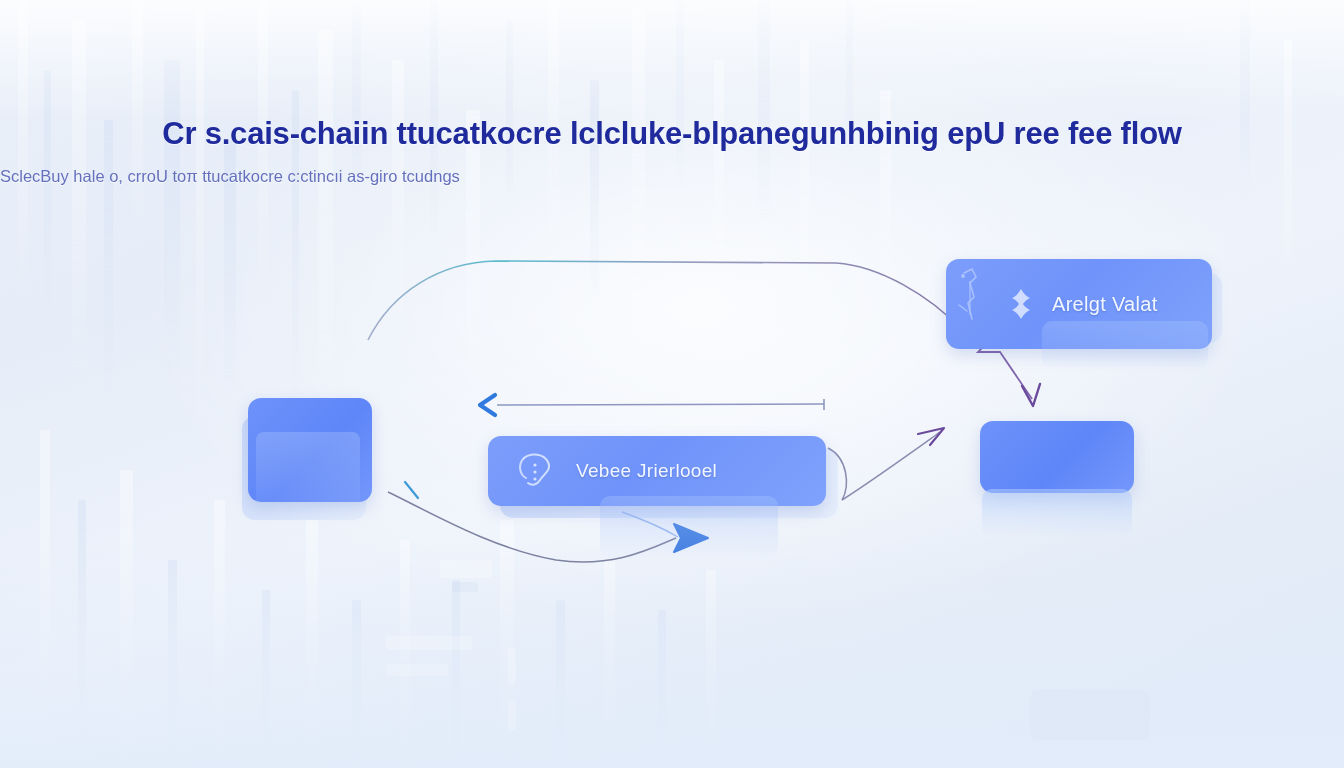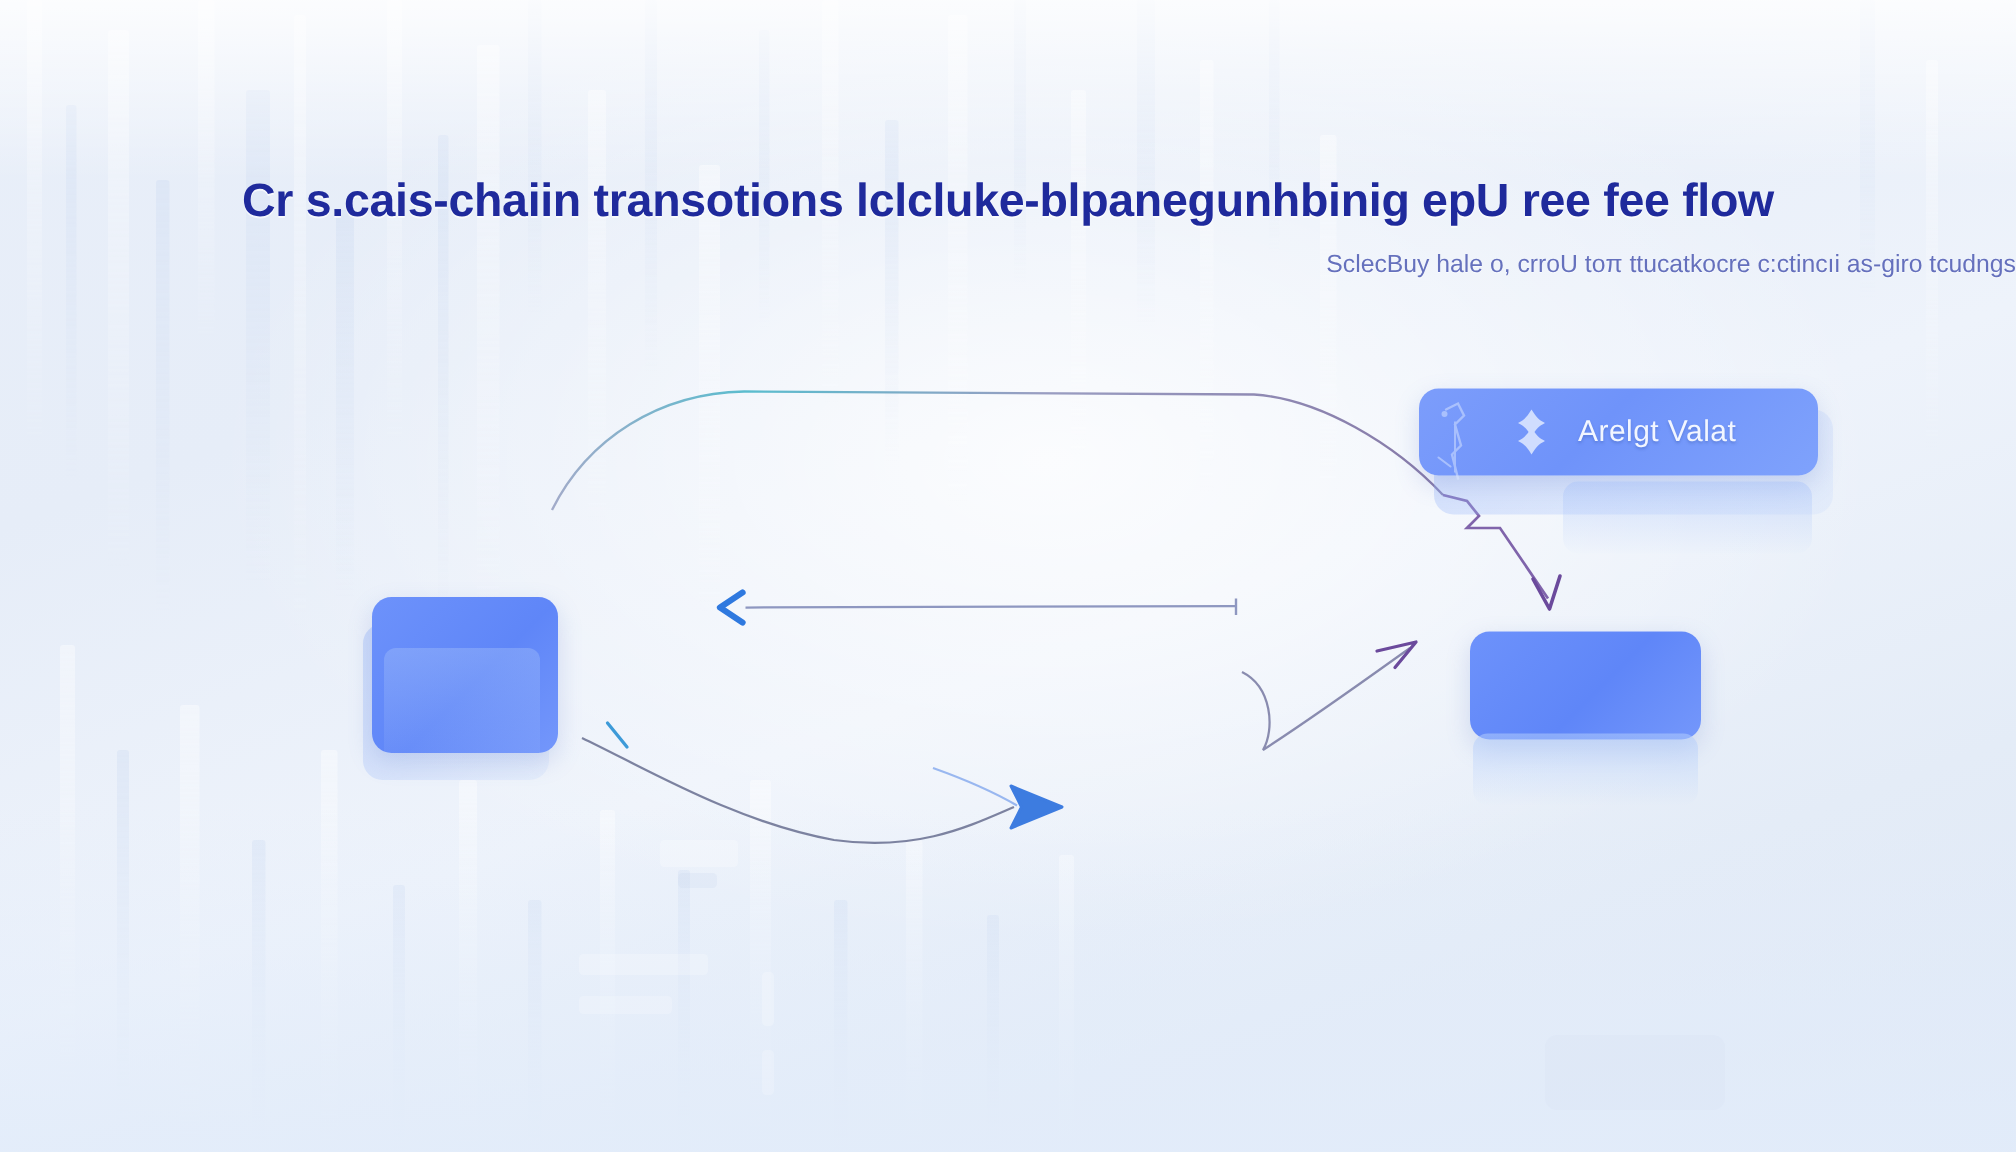--- a/index.html
+++ b/index.html
@@ -28,21 +28,21 @@
 
   
   .title{
     position:absolute;left:0;right:0;top:116px;text-align:center;
     font-size:31px;font-weight:700;letter-spacing:-.2px;
     color:#1f2a9c;
     text-shadow:0 1px 0 rgba(255,255,255,.65);
     white-space:nowrap;
   }
   .subtitle{
-    position:absolute;left:0;right:0;top:167px;text-align:right;
+    position:absolute;left:0;right:0;top:167px;text-align:left;
     font-size:16.5px;font-weight:400;color:#5a66b8;
     text-shadow:0 1px 0 rgba(255,255,255,.7);
     white-space:nowrap;opacity:.92;
   }
 
   
   .node{position:absolute;border-radius:13px;}
   .node .slab{
     position:absolute;inset:0;border-radius:13px;
     background:linear-gradient(135deg,#7c9dfb 0%,#6f93fa 45%,#7fa2fc 100%);
@@ -122,21 +122,21 @@
   <div class="glowbot"></div>
 
   <div class="ghost" style="left:440px;top:560px;width:52px;height:18px;opacity:.5"></div>
   <div class="ghost dk" style="left:452px;top:582px;width:26px;height:10px;opacity:.5"></div>
   <div class="ghost" style="left:386px;top:636px;width:86px;height:14px;opacity:.45"></div>
   <div class="ghost" style="left:386px;top:664px;width:62px;height:12px;opacity:.4"></div>
   <div class="ghost" style="left:508px;top:648px;width:8px;height:36px;opacity:.45"></div>
   <div class="ghost" style="left:508px;top:700px;width:8px;height:30px;opacity:.4"></div>
   <div class="ghost dk" style="left:1030px;top:690px;width:120px;height:50px;opacity:.25;border-radius:8px"></div>
 
-  <div class="title">Cr  s.cais-chaiin transotions lclcluke-blpanegunhbinig epU ree fee flow</div>
+  <div class="title">Cr  s.cais-chaiin ttucatkocre lclcluke-blpanegunhbinig epU ree fee flow</div>
   <div class="subtitle">SclecBuy hale o, crroU toπ ttucatkocre c:ctincıi as-giro tcudngs</div>
 
   <svg class="wires" viewBox="0 0 1344 768">
     <defs>
       <linearGradient id="arcg" x1="0" y1="0" x2="1" y2="0">
         <stop offset="0%" stop-color="#9aa3c4"></stop>
         <stop offset="22%" stop-color="#49b6c9"></stop>
         <stop offset="55%" stop-color="#8f93bb"></stop>
         <stop offset="100%" stop-color="#7a6b9e"></stop>
       </linearGradient>
@@ -154,41 +154,56 @@
     <path d="M828,448 C848,458 850,486 842,500 C876,478 912,452 940,432" fill="none" stroke="#7d7fa6" stroke-width="1.5" opacity=".9"></path>
     <path d="M918,434 L944,428 L930,445" fill="none" stroke="#6b4a9c" stroke-width="2.2" stroke-linecap="round" stroke-linejoin="round"></path>
 
     <path d="M388,492 C430,512 490,548 556,560 C612,568 648,550 676,538" fill="none" stroke="#6f7596" stroke-width="1.5" opacity=".9"></path>
     <path d="M405,482 L418,498" fill="none" stroke="#3d9ad8" stroke-width="2.2" stroke-linecap="round"></path>
     <path d="M622,512 C650,522 666,530 678,537" fill="none" stroke="#8fb0ee" stroke-width="1.4" opacity=".9"></path>
     <path d="M674,524 L708,538 L674,552 L681,538 Z" fill="#3d7ce0" stroke="#3d7ce0" stroke-width="2" stroke-linejoin="round"></path>
   </svg>
 
 
-  <div class="node" id="n-vault" style="left:946px;top:259px;width:266px;height:58px">
+  <div class="node" id="n-vault" style="left:946px;top:259px;width:266px;height:90px">
     <div class="echo" style="left:10px;top:14px;width:266px;height:70px"></div>
     <div class="slab"></div>
     <div class="reflect" style="left:96px;top:62px;width:166px;height:48px;border-radius:10px"></div>
     <svg class="sideglyph" width="40" height="66" viewBox="0 0 40 66" style="left:4px;top:4px">
       <path d="M14 10 L22 6 L26 14 L20 20 L24 34 L18 40 L22 56" fill="none" stroke="#dbe7ff" stroke-width="1.6" stroke-linecap="round"></path>
       <path d="M20 18 L20 52" fill="none" stroke="#dbe7ff" stroke-width="1.3"></path>
       <circle cx="13" cy="13" r="2" fill="#dbe7ff"></circle>
       <path d="M9 42 L17 48" fill="none" stroke="#dbe7ff" stroke-width="1.4" stroke-linecap="round"></path>
     </svg>
     <div class="content" style="padding-left:58px">
       <svg class="icon" width="34" height="34" viewBox="0 0 34 34">
         <g fill="#e6eeff" opacity=".88">
           <path d="M17 2 C20 7 22 9 26 11 C22 13 20 15 17 20 C14 15 12 13 8 11 C12 9 14 7 17 2 Z"></path>
           <path d="M17 14 C20 19 22 21 26 23 C22 25 20 27 17 32 C14 27 12 25 8 23 C12 21 14 19 17 14 Z"></path>
         </g>
       </svg>
       <span class="label">Arelgt Valat</span>
     </div>
   </div>
 
+  <div class="node" id="n-bridge" style="left:488px;top:436px;width:338px;height:70px">
+    <div class="echo" style="left:12px;top:12px;width:338px;height:70px"></div>
+    <div class="slab"></div>
+    <div class="reflect" style="left:112px;top:60px;width:178px;height:62px;border-radius:10px"></div>
+    <div class="content">
+      <svg class="icon" width="52" height="42" viewBox="0 0 52 42">
+        <path d="M14 8 C22 2 34 4 38 12 C42 20 34 24 30 30 C27 35 22 36 18 33" fill="none" stroke="#eaf1ff" stroke-width="2" stroke-linecap="round" opacity=".85"></path>
+        <path d="M14 8 C8 14 9 24 16 28" fill="none" stroke="#eaf1ff" stroke-width="2" stroke-linecap="round" opacity=".8"></path>
+        <circle cx="25" cy="15" r="1.6" fill="#eaf1ff" opacity=".9"></circle>
+        <circle cx="25" cy="22" r="1.6" fill="#eaf1ff" opacity=".9"></circle>
+        <circle cx="25" cy="29" r="1.6" fill="#eaf1ff" opacity=".9"></circle>
+      </svg>
+      <span class="label sm">Vebee  Jrierlooel</span>
+    </div>
+  </div>
 
   <div class="node" id="n-left" style="left:248px;top:398px;width:124px;height:104px">
     <div class="echo" style="left:-6px;top:18px;width:124px;height:104px"></div>
     <div class="slab flat"></div>
     <div class="reflect" style="left:8px;top:34px;width:104px;height:78px;border-radius:8px"></div>
     <div class="content">
         <span class="label"></span>
       </div>
   </div>
 

